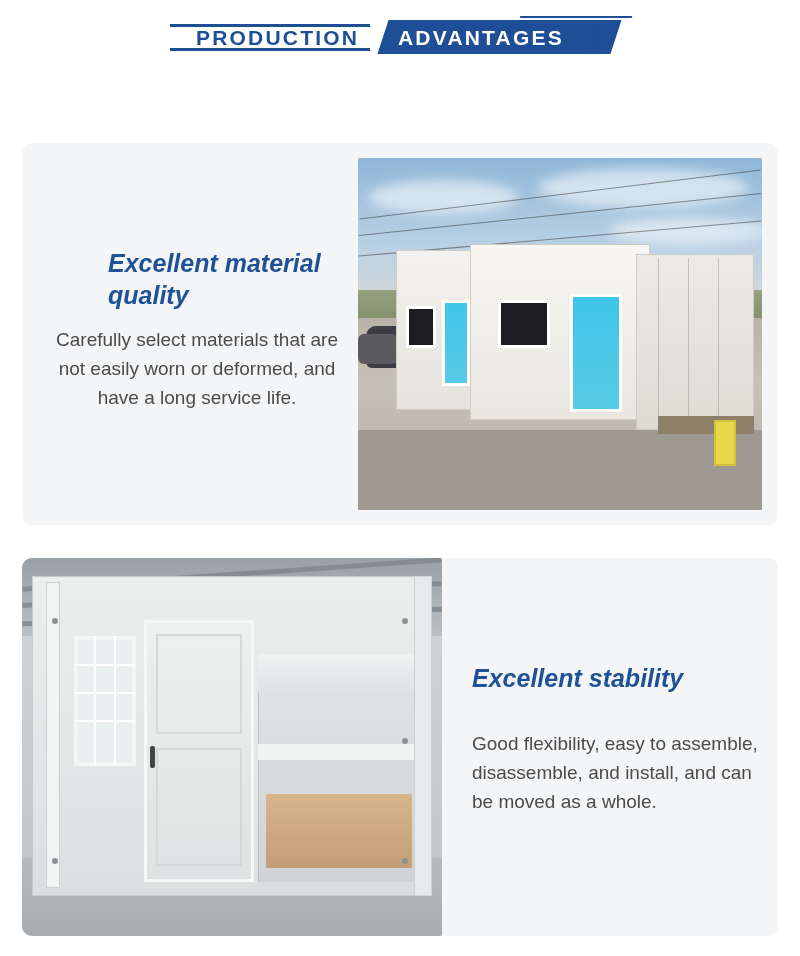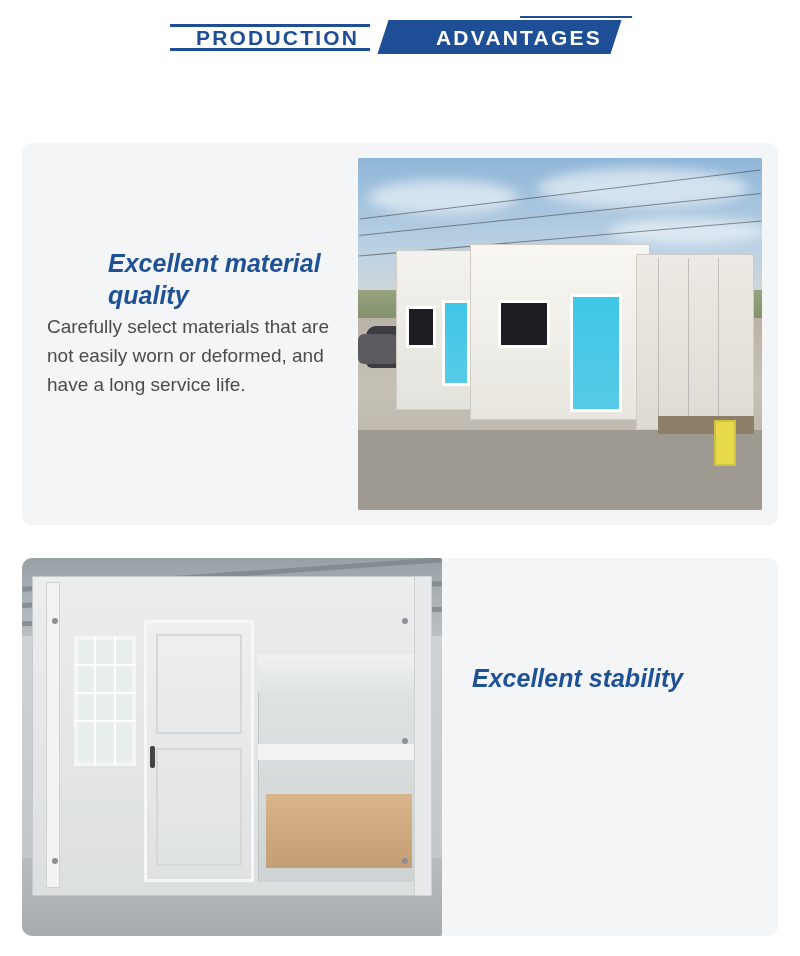--- a/index.html
+++ b/index.html
@@ -72,21 +72,20 @@
     white-space: nowrap;
   }
   .banner-text-2 {
     position: absolute;
     left: 398px; top: 16px;
     font-size: 21px;
     letter-spacing: 2.2px;
     font-weight: bold;
     color: #ffffff;
     white-space: nowrap;
-    margin-left: 38px;
   }
 
   
   .card {
     position: absolute;
     background: #f4f5f7;
     border-radius: 10px;
   }
   .card1 {
     left: 22px; top: 143px;
@@ -124,21 +123,21 @@
   }
   .heading1 { left: 108px; top: 248px; width: 260px; }
   .heading2 { left: 472px; top: 663px; width: 300px; }
 
   .body-text {
     position: absolute;
     color: #4b4b4b;
     font-size: 19px;
     line-height: 1.52;
   }
-  .body1 { left: 47px; top: 313px; width: 300px; }
+  .body1 { left: 47px; top: 326px; width: 300px; text-align: center; }
   .body2 { left: 472px; top: 730px; width: 290px; }
 
   .photo {
     position: absolute;
     overflow: hidden;
     border-radius: 2px;
   }
   .photo1 { left: 358px; top: 158px; width: 404px; height: 352px; }
   .photo2 { left: 22px; top: 558px; width: 420px; height: 378px;
             border-top-left-radius: 10px; border-bottom-left-radius: 10px; }
@@ -381,14 +380,15 @@
       <div class="p2-handle"></div>
       <div class="p2-bolt" style="left:380px;top:60px;"></div>
       <div class="p2-bolt" style="left:380px;top:180px;"></div>
       <div class="p2-bolt" style="left:380px;top:300px;"></div>
       <div class="p2-bolt" style="left:30px;top:60px;"></div>
       <div class="p2-bolt" style="left:30px;top:300px;"></div>
     </div>
   </div>
 
   <div class="heading heading2">Excellent stability</div>
+  <div class="body-text body2">Good flexibility, easy to assemble, disassemble, and install, and can be moved as a whole.</div>
 
 </div>
 
 </body></html>

